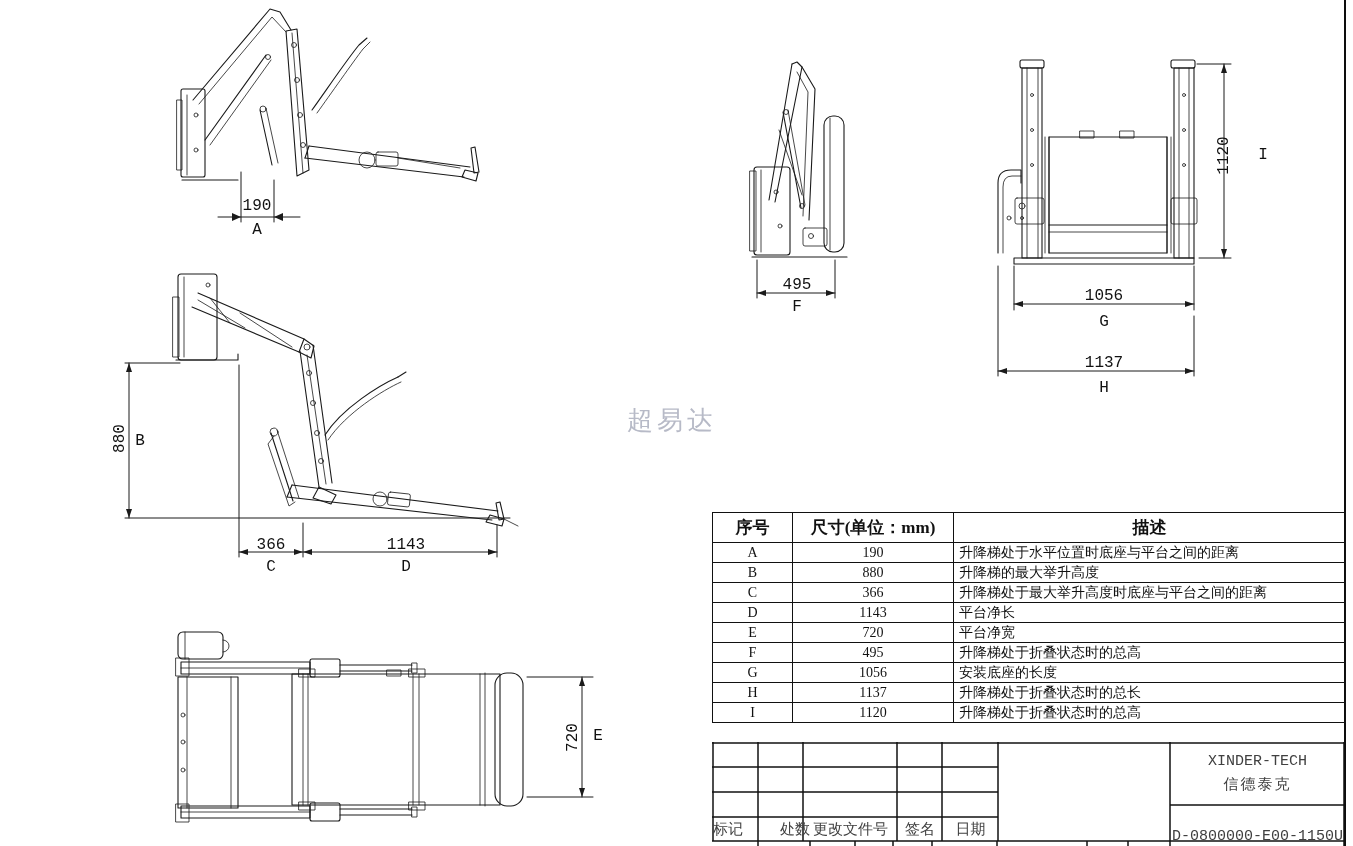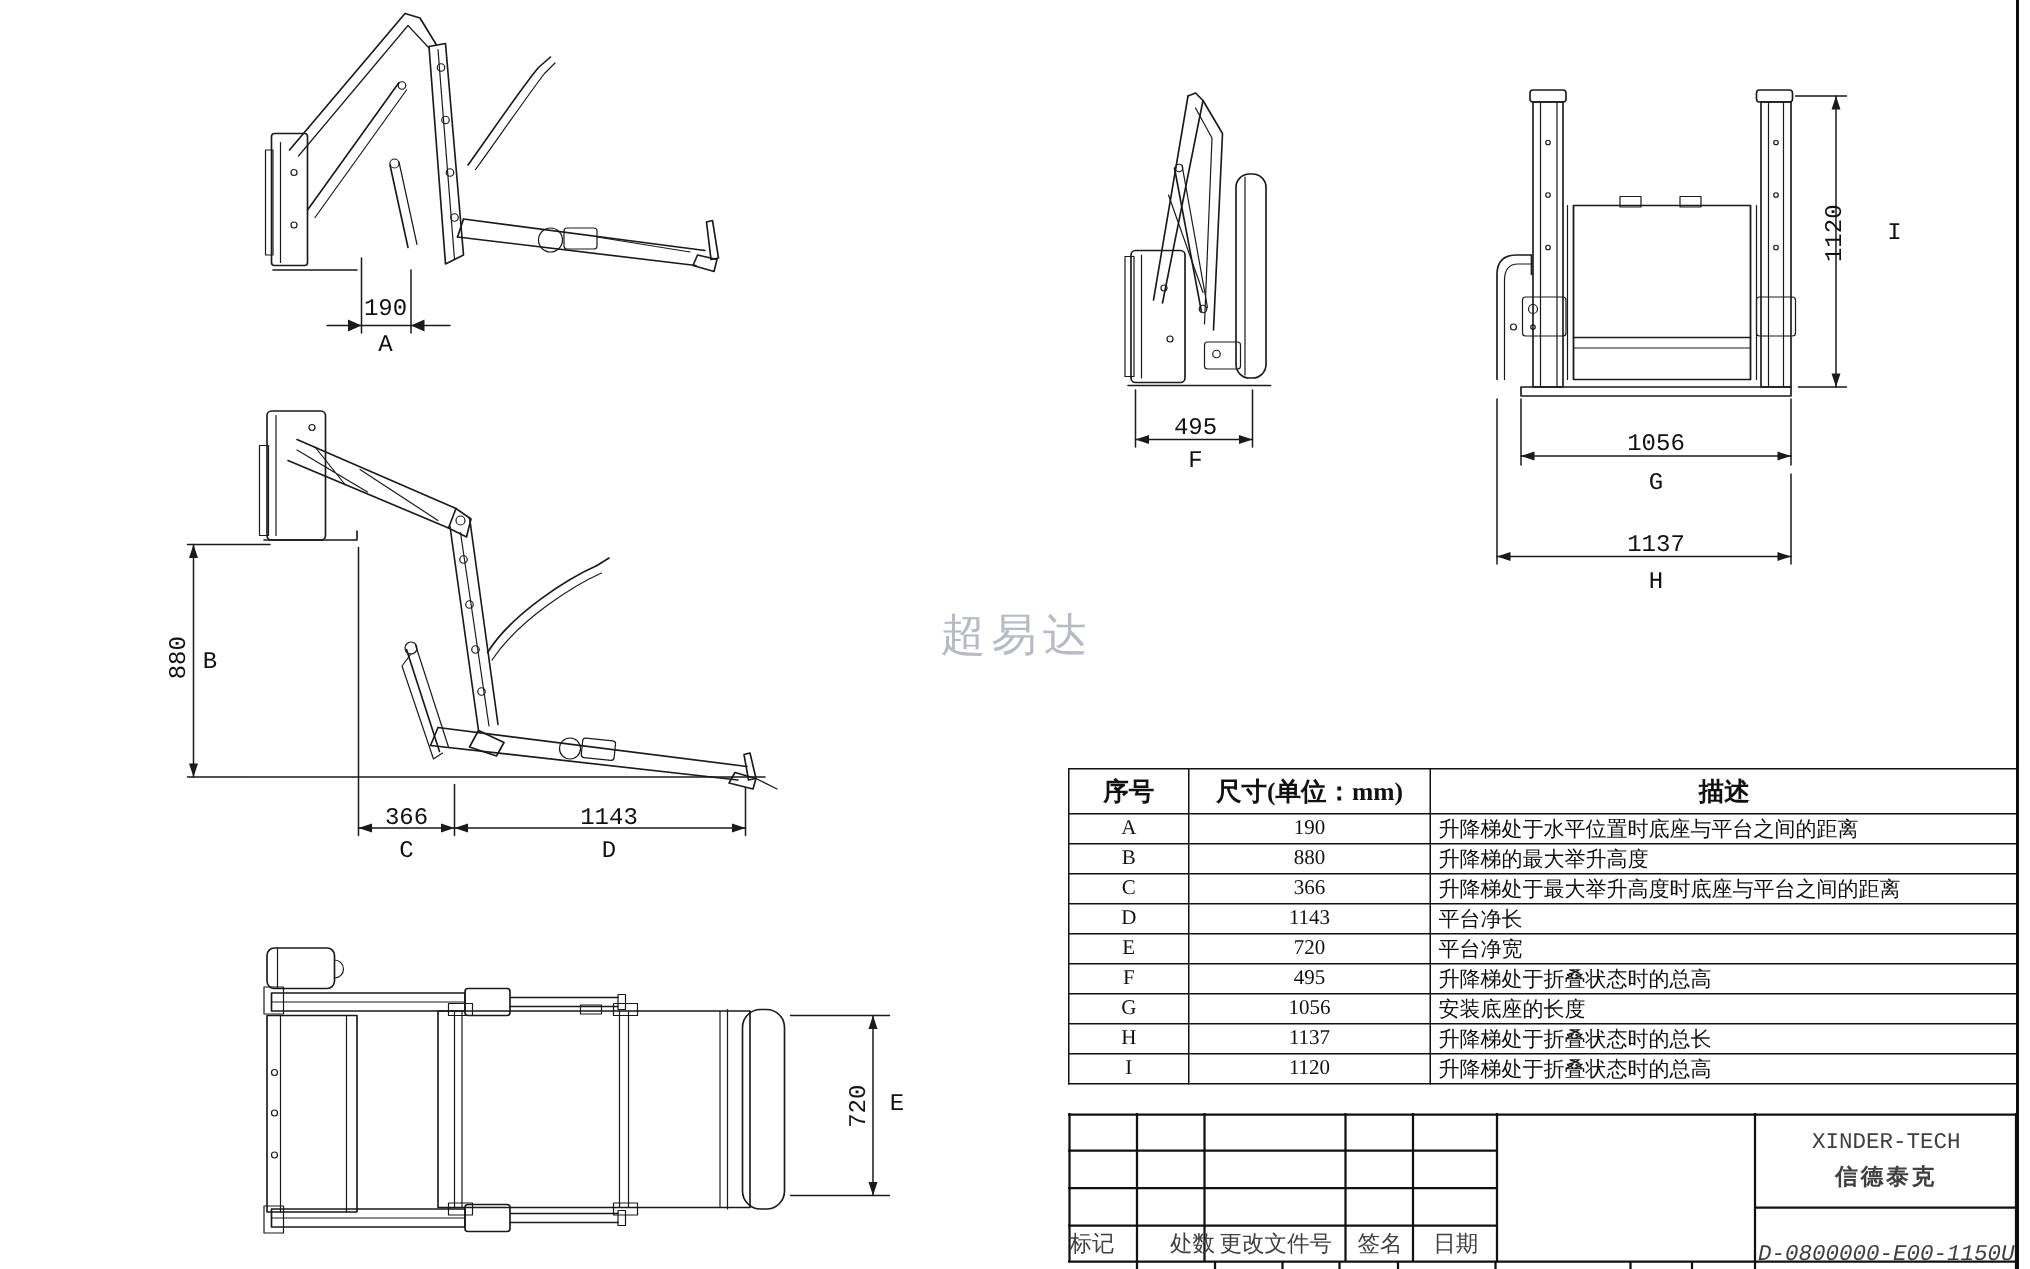--- a/index.html
+++ b/index.html
@@ -34,21 +34,21 @@
   td.c-id, td.c-size { text-align:center; font-family:"Liberation Mono","DejaVu Sans Mono",monospace; font-size:14px; }
   
   svg.tblock { position:absolute; left:712px; top:742px; overflow:hidden; }
   svg.tblock line { stroke:#111; stroke-width:1.5; }
   .tb-text {
     position:absolute; font-family:"Liberation Serif","DejaVu Serif",serif;
     font-size:15px; color:#404040; text-align:center; white-space:nowrap;
   }
   .tb-mono { font-family:"Liberation Mono","DejaVu Sans Mono",monospace; }
   .watermark {
-    position:absolute; left:627px; top:403px; font-size:30px; letter-spacing:4px;
+    position:absolute; left:627px; top:403px; font-size:26px; letter-spacing:4px;
     color:#b7bac7; font-family:"Liberation Serif","DejaVu Serif",serif;
   }
 </style>
 </head>
 <body>
 
 <div class="sheet">
 
   <div class="sheet-border" style="left:1344px; top:0; width:2px; height:846px;"></div>
 
@@ -389,16 +389,16 @@
     <line x1="285" y1="99" x2="285" y2="104"></line>
     <line x1="375" y1="99" x2="375" y2="104"></line>
     <line x1="416" y1="99" x2="416" y2="104"></line>
   </svg>
   <span class="tb-text" style="left:713px; top:820px; width:24px;">标记</span>
   <span class="tb-text" style="left:759px; top:820px; width:44px;padding-left:14px;">处数</span>
   <span class="tb-text" style="left:804px; top:820px; width:93px;">更改文件号</span>
   <span class="tb-text" style="left:898px; top:820px; width:44px;">签名</span>
   <span class="tb-text" style="left:943px; top:820px; width:55px;">日期</span>
   <span class="tb-text tb-mono" style="left:1170px; top:753px; width:175px;">XINDER-TECH</span>
-  <span class="tb-text" style="left:1170px; top:775px; width:175px; letter-spacing:2px;font-weight:bold;">信德泰克</span>
-  <span class="tb-text tb-mono" style="left:1170px; top:828px; width:175px;font-style:italic;">D-0800000-E00-1150U</span>
+  <span class="tb-text" style="left:1170px; top:775px; width:175px; letter-spacing:2px;">信德泰克</span>
+  <span class="tb-text tb-mono" style="left:1170px; top:828px; width:175px;">D-0800000-E00-1150U</span>
 
 </div>
 
 </body></html>

